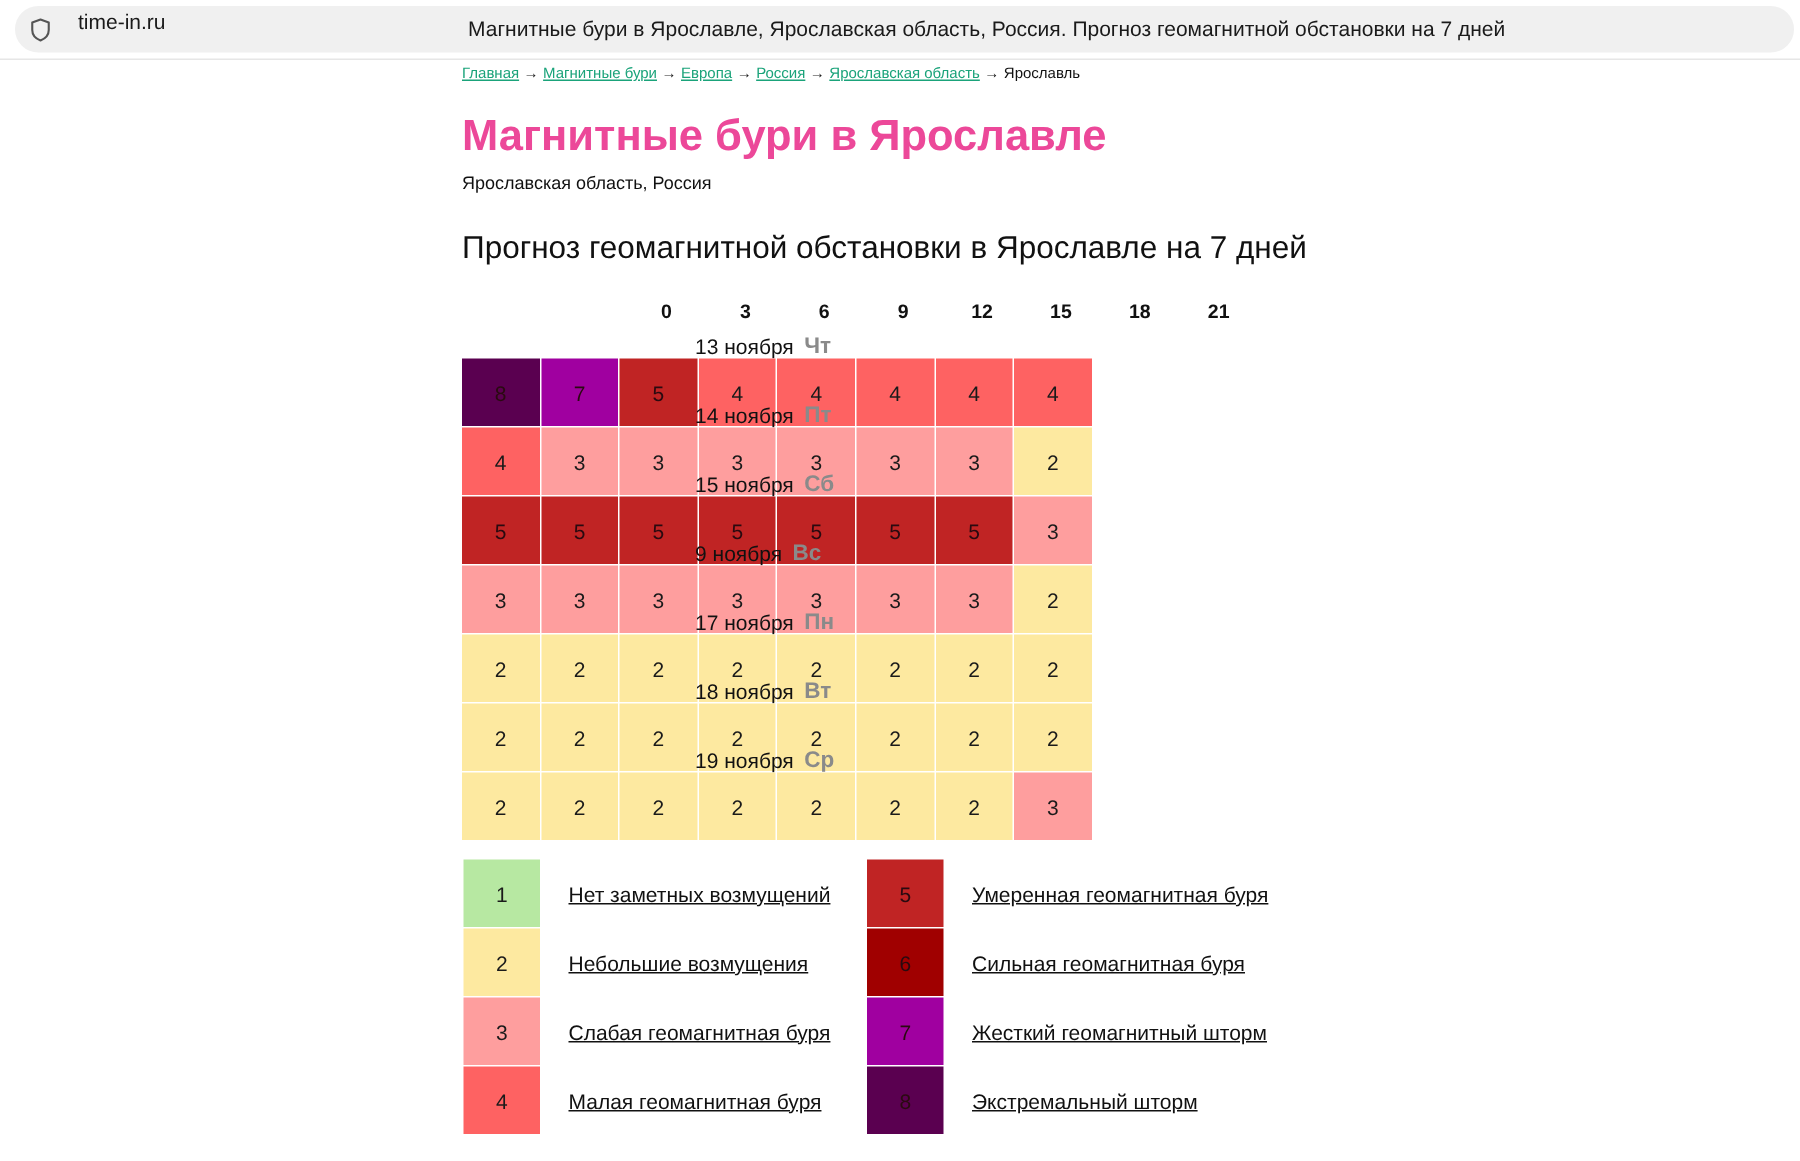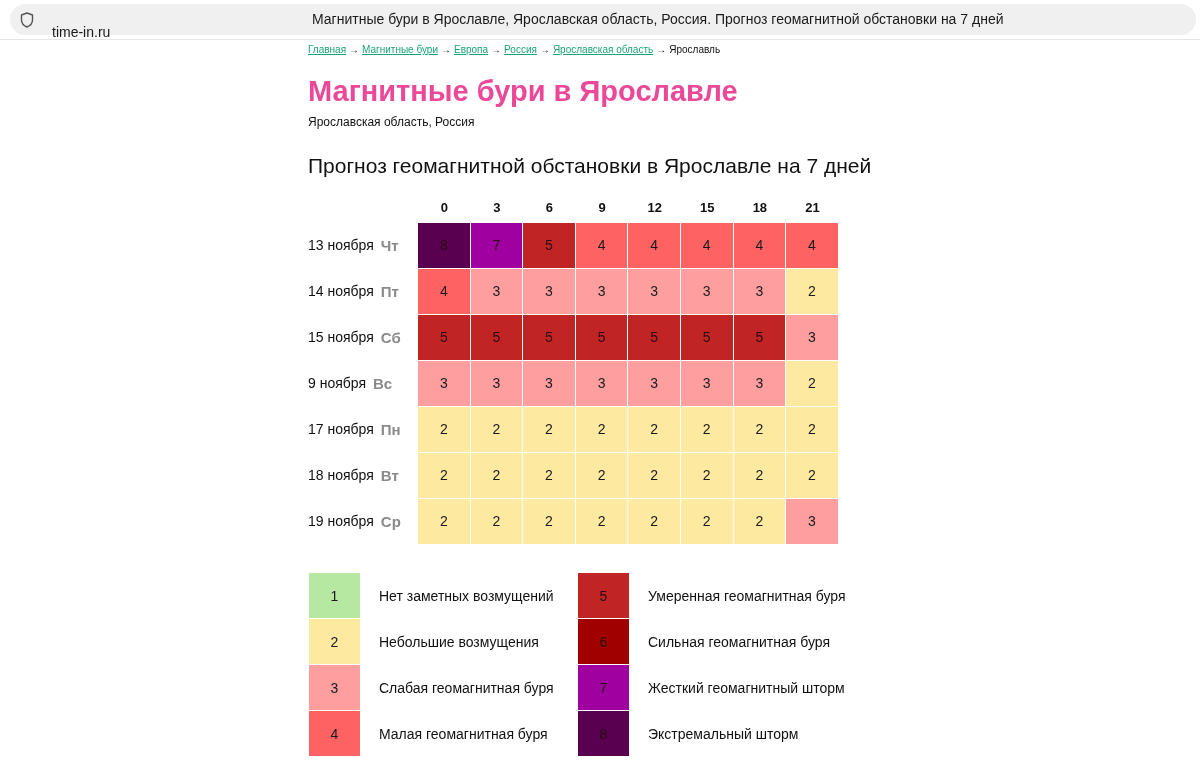--- a/index.html
+++ b/index.html
@@ -2,47 +2,47 @@
 <html><head>
   <meta charset="utf-8">
   <style>
     * { box-sizing: border-box; margin: 0; padding: 0; }
     html, body { width: 1200px; height: 774px; background: #ffffff; overflow: hidden; }
     body { font-family: "Liberation Sans", sans-serif; color: #111; position: relative; }
 
     .topbar { position: absolute; left: 0; top: 0; width: 1200px; height: 40px; background: #ffffff; border-bottom: 1px solid #e6e6e6; }
     .addr { position: absolute; left: 10px; top: 4px; width: 1186px; height: 31px; background: #f0f0f0; border-radius: 16px; }
     .addr .shield { position: absolute; left: 10px; top: 8px; width: 14px; height: 16px; }
-    .addr .domain { position: absolute; left: 42px; top: 20px; font-size: 14px; color: #1a1a1a; }
+    .addr .domain { position: absolute; left: 42px; top: 2px; font-size: 14px; color: #1a1a1a; }
     .addr .title { position: absolute; left: 302px; top: 7px; font-size: 14px; color: #1a1a1a; white-space: nowrap; }
 
     .content { position: absolute; left: 308px; top: 40px; width: 600px; }
 
     .breadcrumb { position: absolute; left: 0; top: 4px; font-size: 10px; white-space: nowrap; color: #111; }
     .breadcrumb a { color: #1aa37a; text-decoration: underline; cursor: pointer; }
     .breadcrumb .sep { color: #222; margin: 0 3px; }
 
     .page-title { position: absolute; left: 0; top: 35px; font-size: 29px; font-weight: bold; white-space: nowrap; color: #ec4899; }
     .subtitle { position: absolute; left: 0; top: 75px; font-size: 12px; color: #111; white-space: nowrap; }
     .section-title { position: absolute; left: 0; top: 114px; font-size: 21px; font-weight: normal; white-space: nowrap; color: #111; }
 
     .grid { position: absolute; left: 0; top: 160px; }
     .hour-row { position: absolute; left: 110px; top: 0; height: 20px; display: flex; }
     .hour { width: 52.6px; text-align: center; font-size: 13px; font-weight: bold; color: #111; }
 
-    .day-row { position: absolute; left: 0; height: 46px; display: flex; align-items: center; }
+    .day-row { position: absolute; left: 0; height: 46px; display: flex; align-items: center; flex-direction: column; }
     .day-label { width: 110px; font-size: 14px; color: #111; white-space: nowrap; display: flex; align-items: center; }
     .day-label .dow { font-size: 15px; color: #8a8a8a; font-weight: bold; margin-left: 7px; }
     .cells { display: flex; }
     .cell { width: 51.6px; height: 45px; margin-right: 1px; display: flex; align-items: center; justify-content: center; font-size: 14px; color: #1a1a1a; }
 
     .legend { position: absolute; left: 0; top: 533px; width: 600px; }
     .legend-item { position: absolute; height: 45px; display: flex; align-items: center; }
     .swatch { width: 51px; height: 45px; display: flex; align-items: center; justify-content: center; font-size: 14px; color: #1a1a1a; }
-    .legend-label { margin-left: 19px; font-size: 14px; color: #111; white-space: nowrap; }
+    .legend-label { margin-left: 19px; font-size: 14px; color: #111; white-space: nowrap; text-decoration: underline; }
     .c2 { background: #fde9a0; }
     .c3 { background: #fe9e9e; }
     .c4 { background: #fe6262; }
     .c5 { background: #c02424; }
     .c7 { background: #a000a0; }
     .c8 { background: #5a0050; }
     .c5, .c6, .c7, .c8 { color: #2a0a10; }
   </style>
 </head>
 <body>

